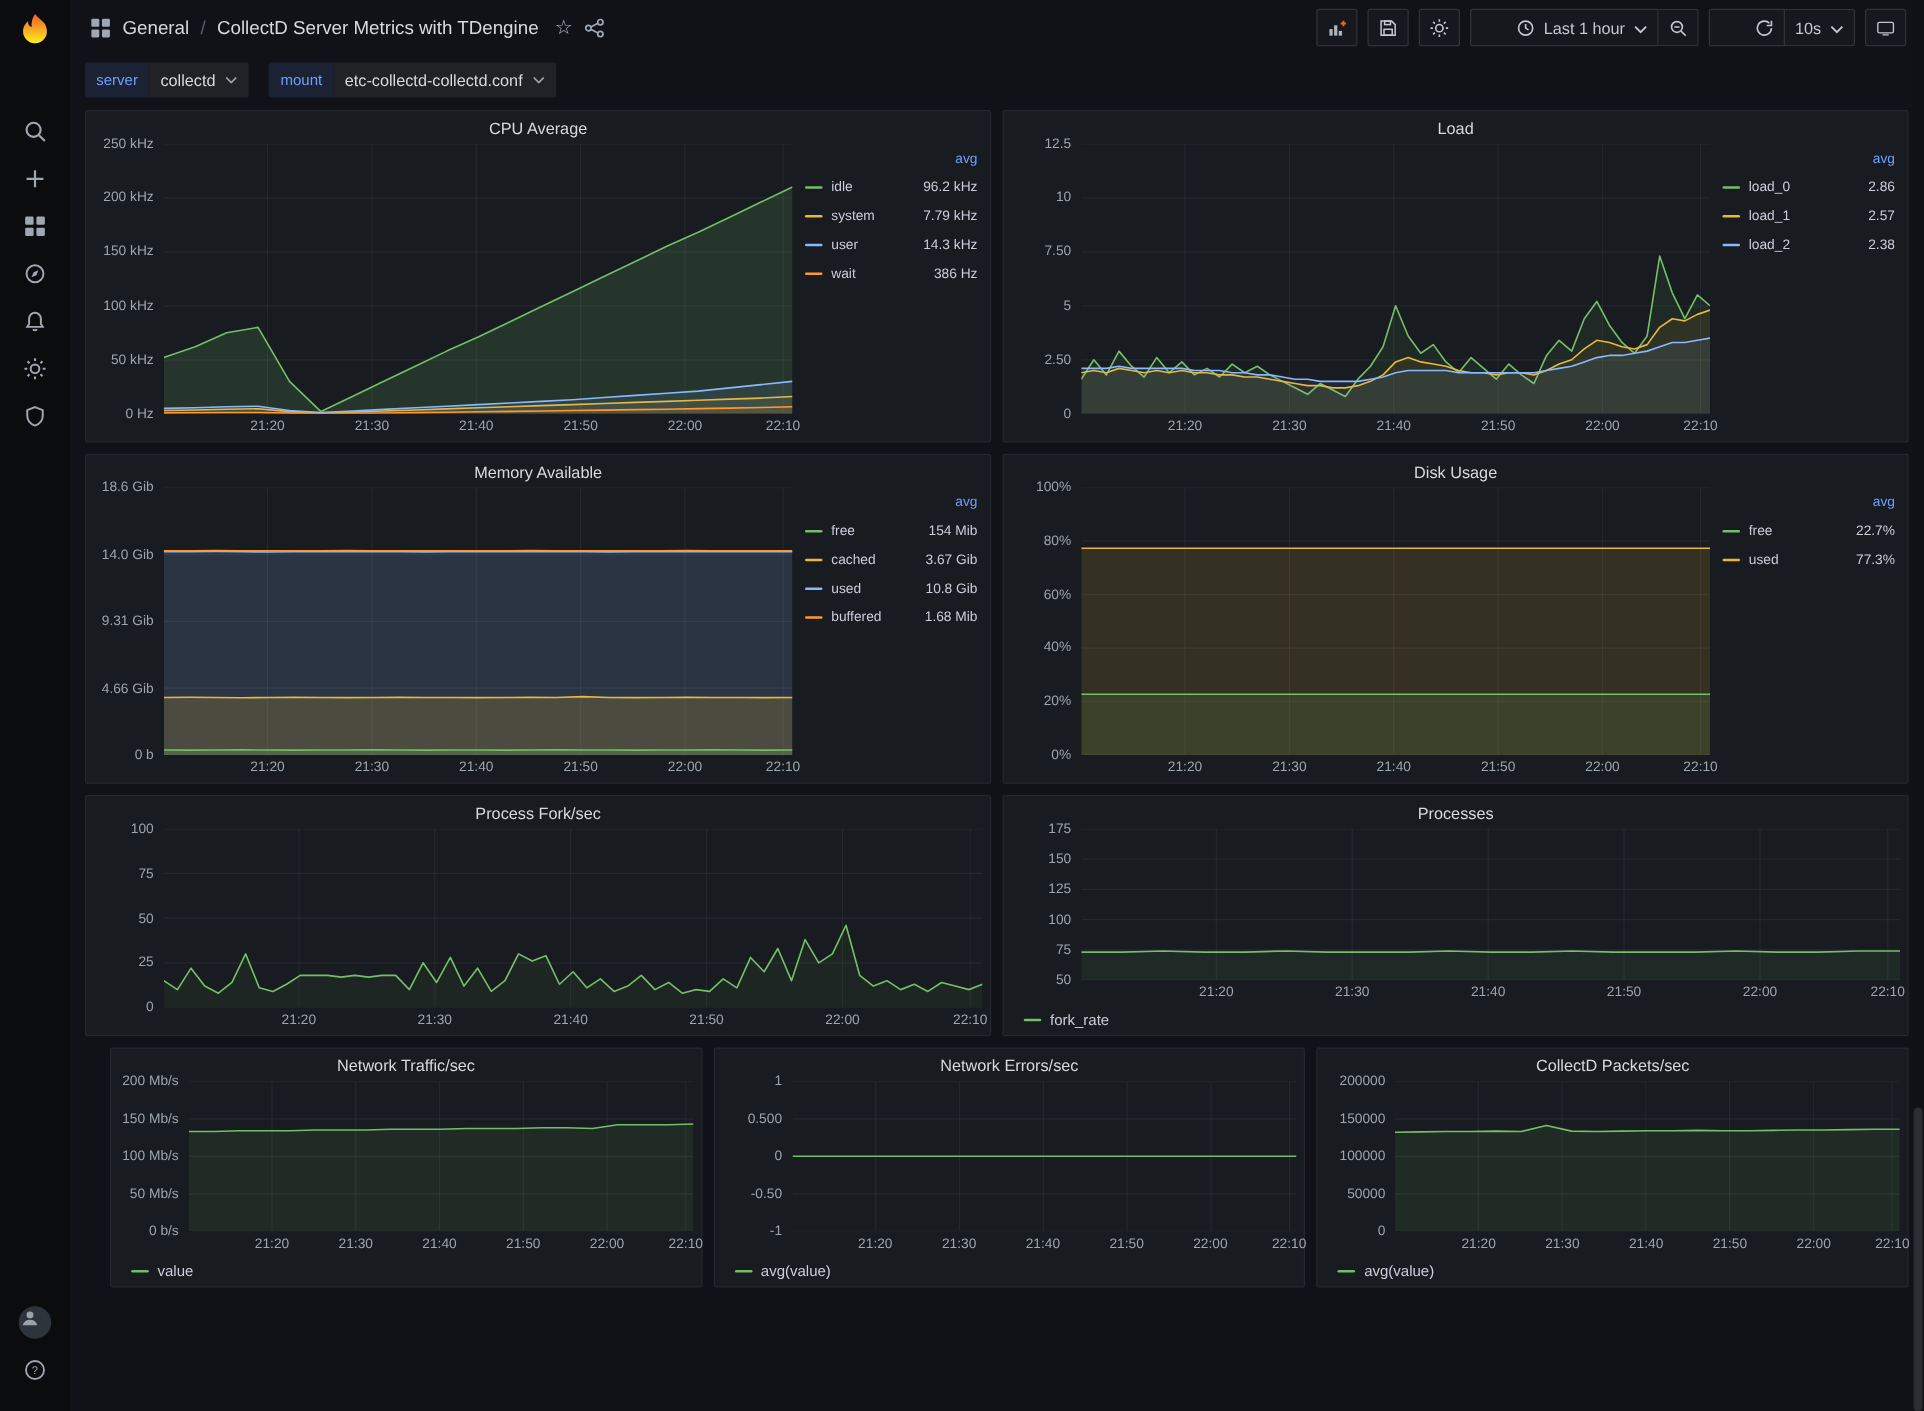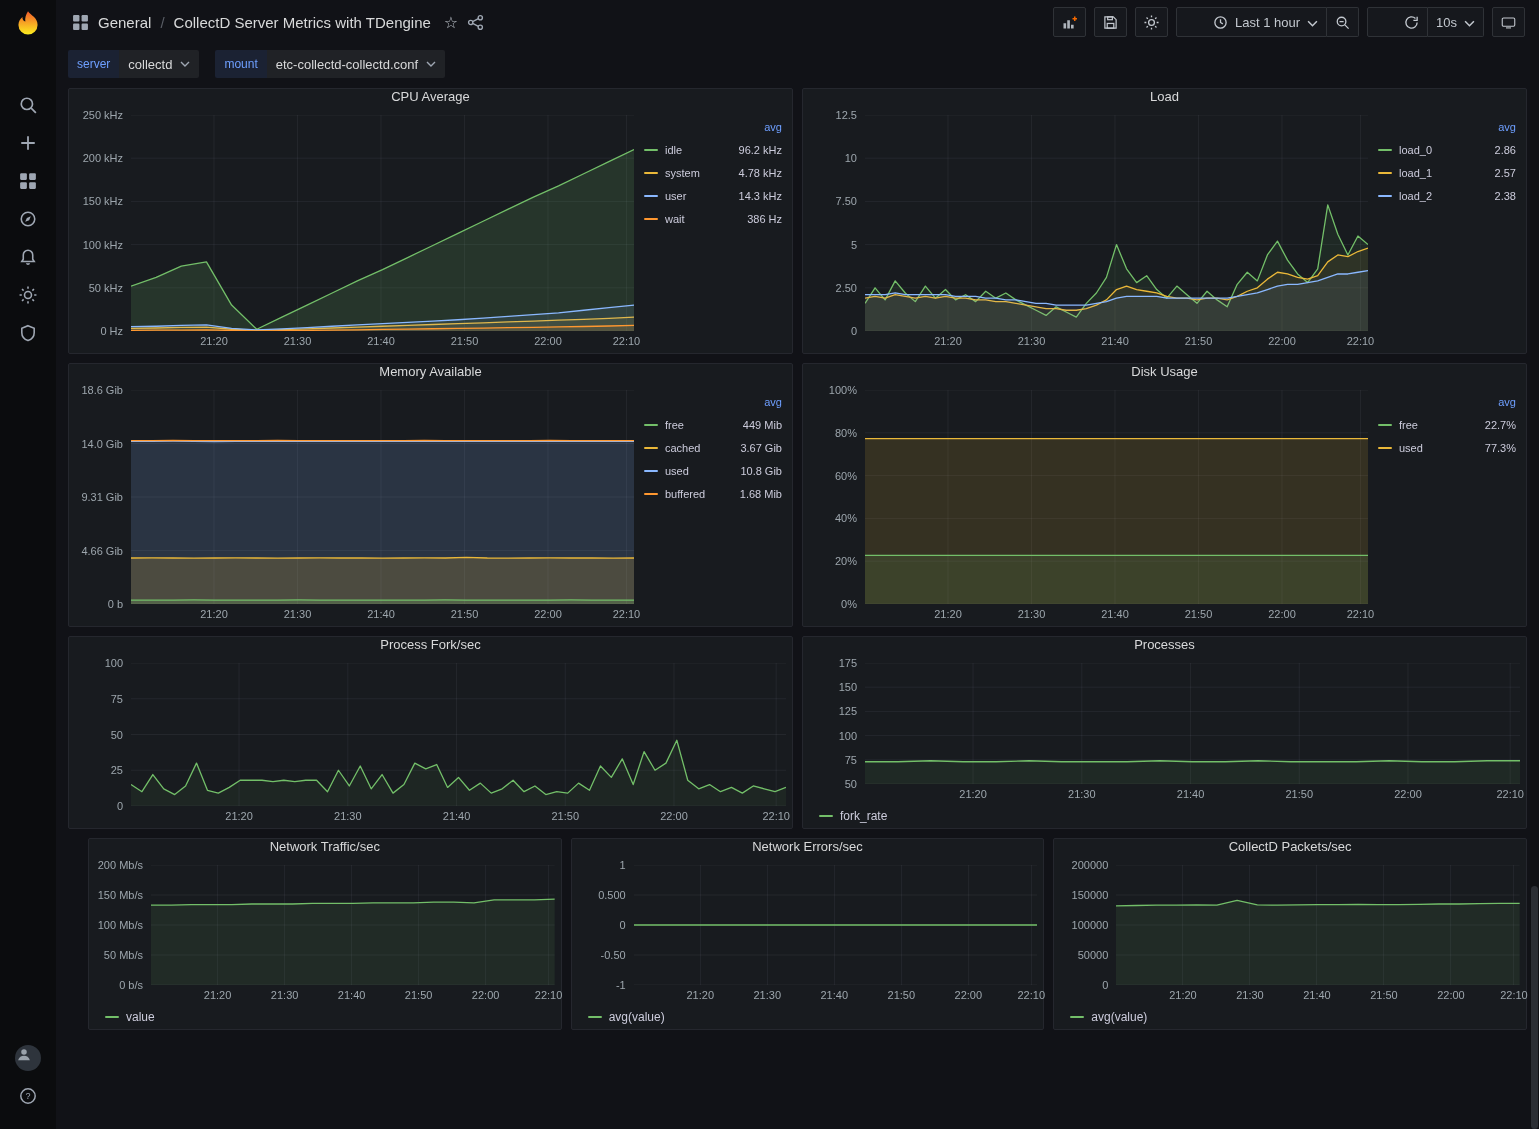--- a/index.html
+++ b/index.html
@@ -44,21 +44,21 @@
     border-radius:0 2px 2px 0; }
   .var-value svg { width:10px; height:6px; color:#9fa7b3; }
 
   
   .dashboard { flex:1; padding:2px 12px 12px; display:flex; flex-direction:column; gap:9px; overflow:hidden; }
   .dash-row { display:grid; gap:9px; }
   .cols-2 { grid-template-columns:1fr 1fr; }
   .cols-3 { grid-template-columns:1fr 1fr 1fr; }
   .panel { background:#181b1f; border:1px solid #25272e; border-radius:2px; display:flex; flex-direction:column;
     padding:0 6px 2px; min-width:0; }
-  .panel-header { height:26px; display:flex; align-items:flex-start; justify-content:center; cursor:pointer; flex:none; }
+  .panel-header { height:26px; display:flex; align-items:center; justify-content:center; cursor:pointer; flex:none; }
   .panel-title { font-size:13px; font-weight:500; color:#d8d9da; }
   .panel-body { flex:1; display:flex; min-height:0; }
   .chart-area { flex:1; display:grid; grid-template-columns:56px 1fr; grid-template-rows:1fr 20px; min-width:0; }
   .y-axis { position:relative; grid-row:1; grid-column:1; }
   .y-tick { position:absolute; right:8px; transform:translateY(-50%); font-size:11px; color:#9da6ad; white-space:nowrap; }
   .plot { position:relative; grid-row:1; grid-column:2; cursor:crosshair; }
   .plot svg { position:absolute; inset:0; width:100%; height:100%; display:block; }
   .x-axis { position:relative; grid-row:2; grid-column:2; }
   .x-tick { position:absolute; top:4px; transform:translateX(-50%); font-size:11px; color:#9da6ad; }
   .legend-right { width:152px; flex:none; padding:6px 4px 0 10px; font-size:11px; }
@@ -312,21 +312,21 @@
                   <span>avg</span>
                 </div>
                 <div class="legend-row">
                   <span class="swatch" style="background: rgb(115, 191, 105);"></span>
                   <span class="legend-name">idle</span>
                   <span class="legend-val">96.2 kHz</span>
                 </div>
                 <div class="legend-row">
                   <span class="swatch" style="background: rgb(234, 184, 57);"></span>
                   <span class="legend-name">system</span>
-                  <span class="legend-val">4.78 kHz</span>
+                  <span class="legend-val">7.79 kHz</span>
                 </div>
                 <div class="legend-row">
                   <span class="swatch" style="background: rgb(138, 184, 255);"></span>
                   <span class="legend-name">user</span>
                   <span class="legend-val">14.3 kHz</span>
                 </div>
                 <div class="legend-row">
                   <span class="swatch" style="background: rgb(255, 152, 48);"></span>
                   <span class="legend-name">wait</span>
                   <span class="legend-val">386 Hz</span>
@@ -447,21 +447,21 @@
                   <span class="x-tick" style="left: 98.5%;">22:10</span>
                 </div>
               </div>
               <div class="legend-right">
                 <div class="legend-head">
                   <span>avg</span>
                 </div>
                 <div class="legend-row">
                   <span class="swatch" style="background: rgb(115, 191, 105);"></span>
                   <span class="legend-name">free</span>
-                  <span class="legend-val">449 Mib</span>
+                  <span class="legend-val">154 Mib</span>
                 </div>
                 <div class="legend-row">
                   <span class="swatch" style="background: rgb(234, 184, 57);"></span>
                   <span class="legend-name">cached</span>
                   <span class="legend-val">3.67 Gib</span>
                 </div>
                 <div class="legend-row">
                   <span class="swatch" style="background: rgb(138, 184, 255);"></span>
                   <span class="legend-name">used</span>
                   <span class="legend-val">10.8 Gib</span>

